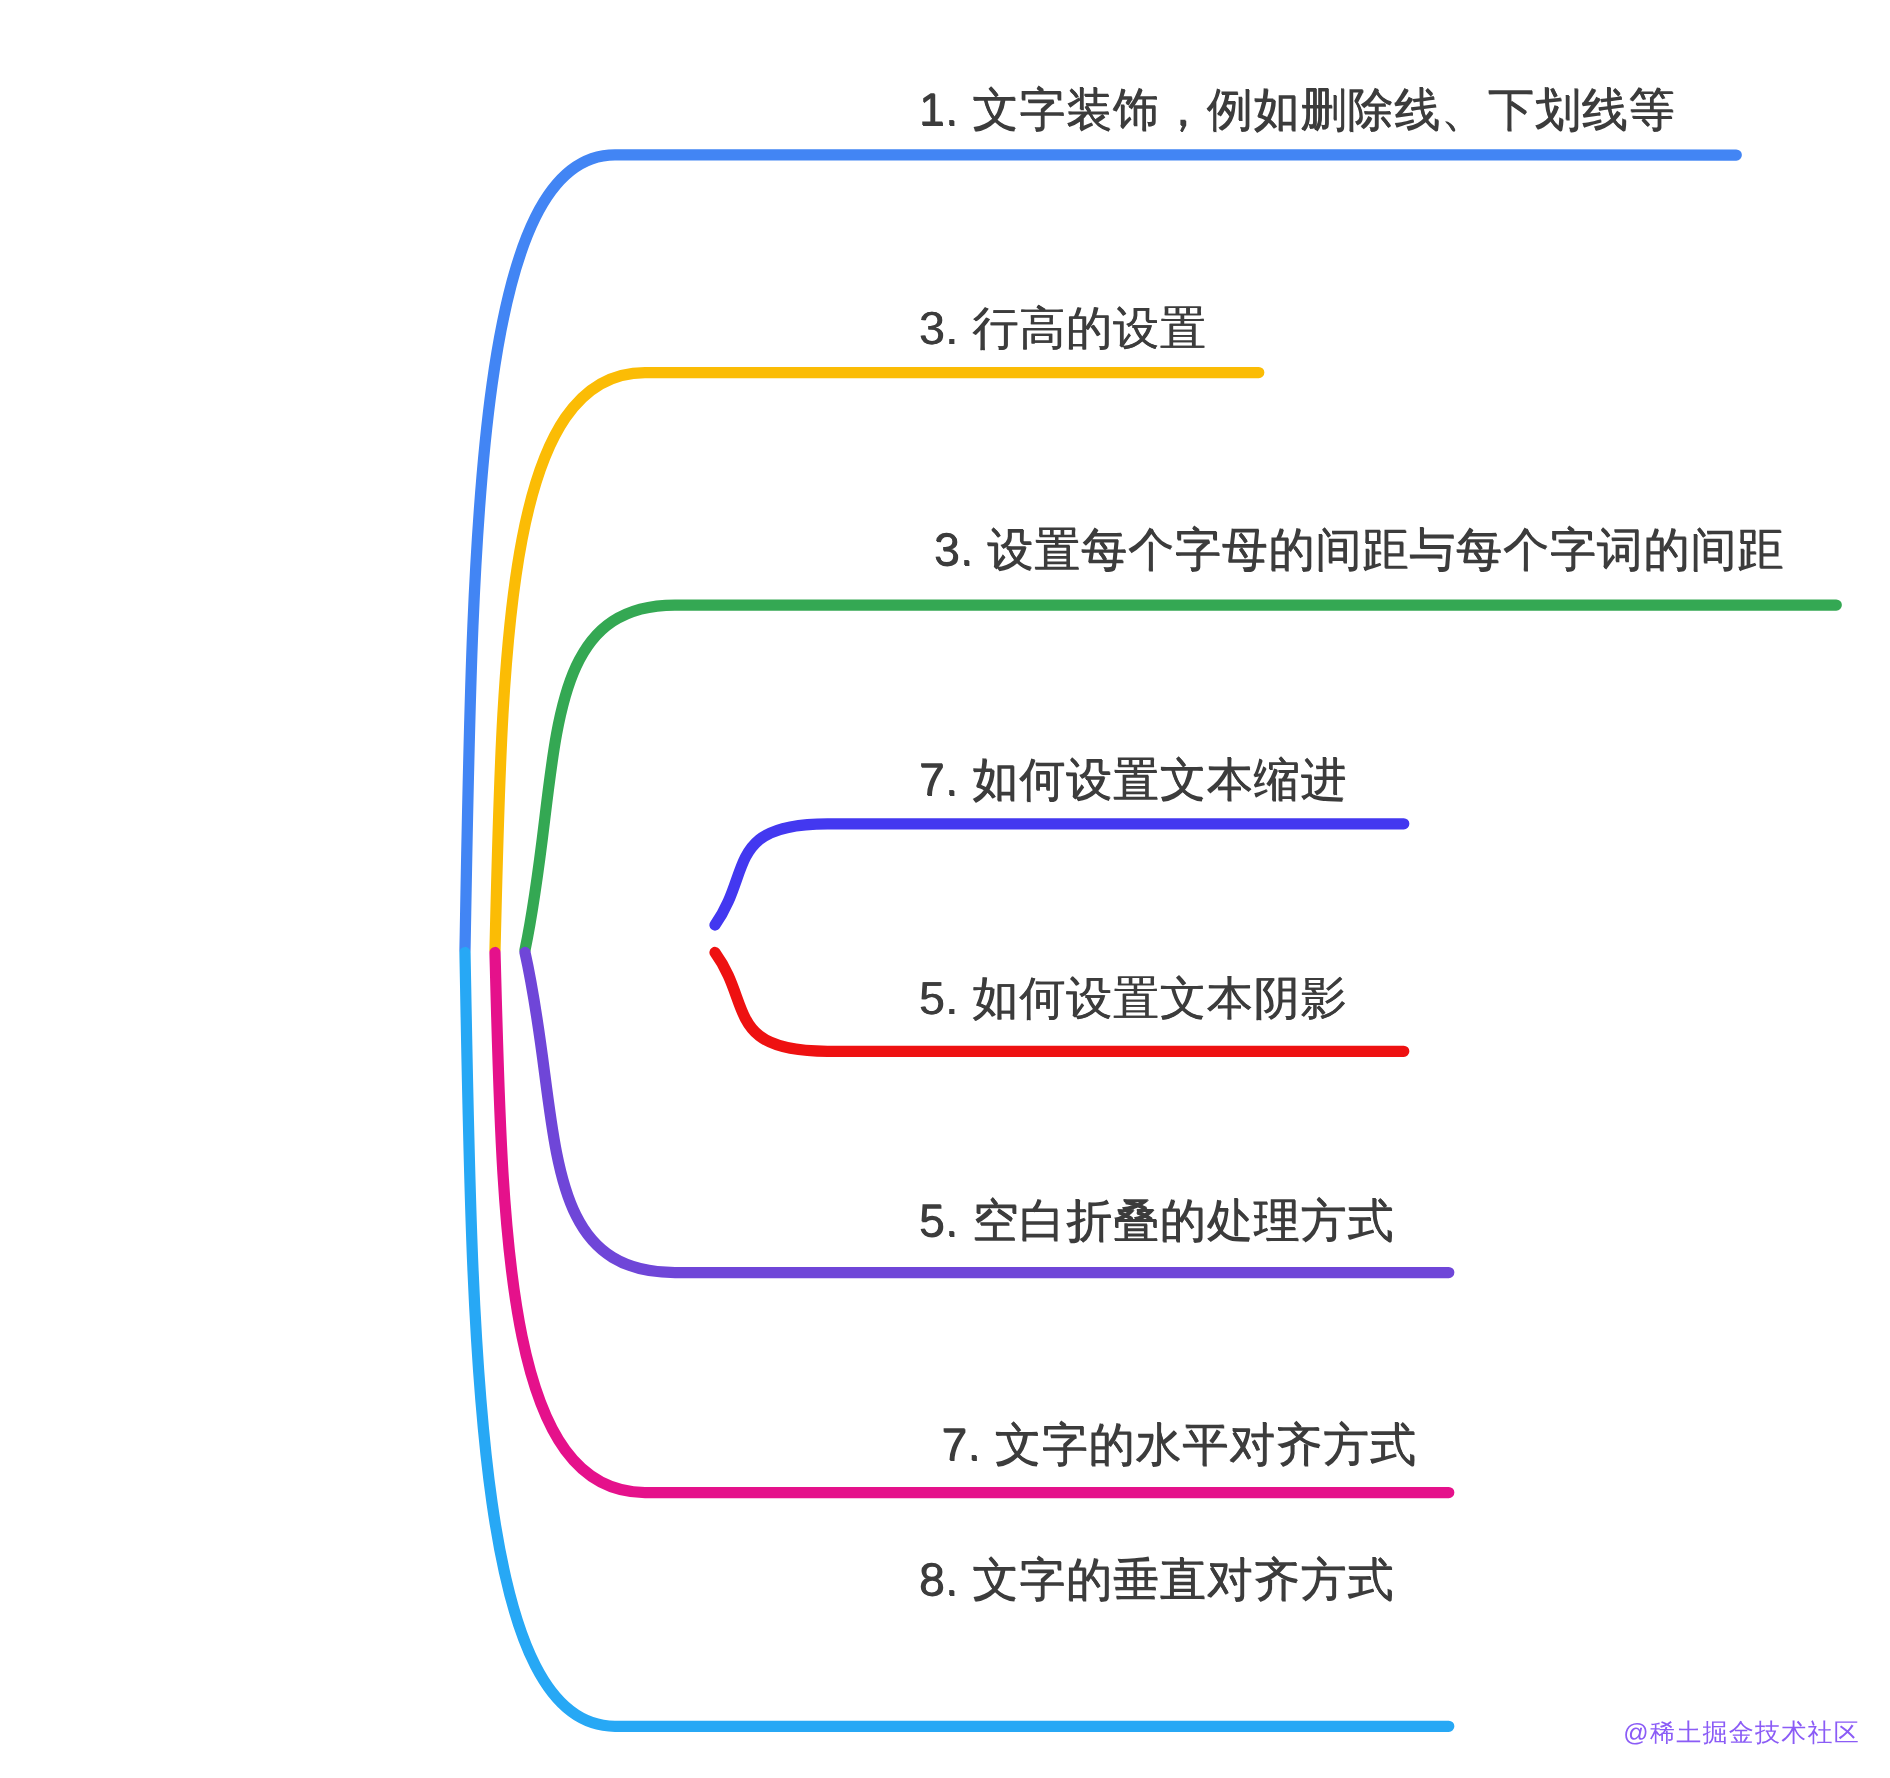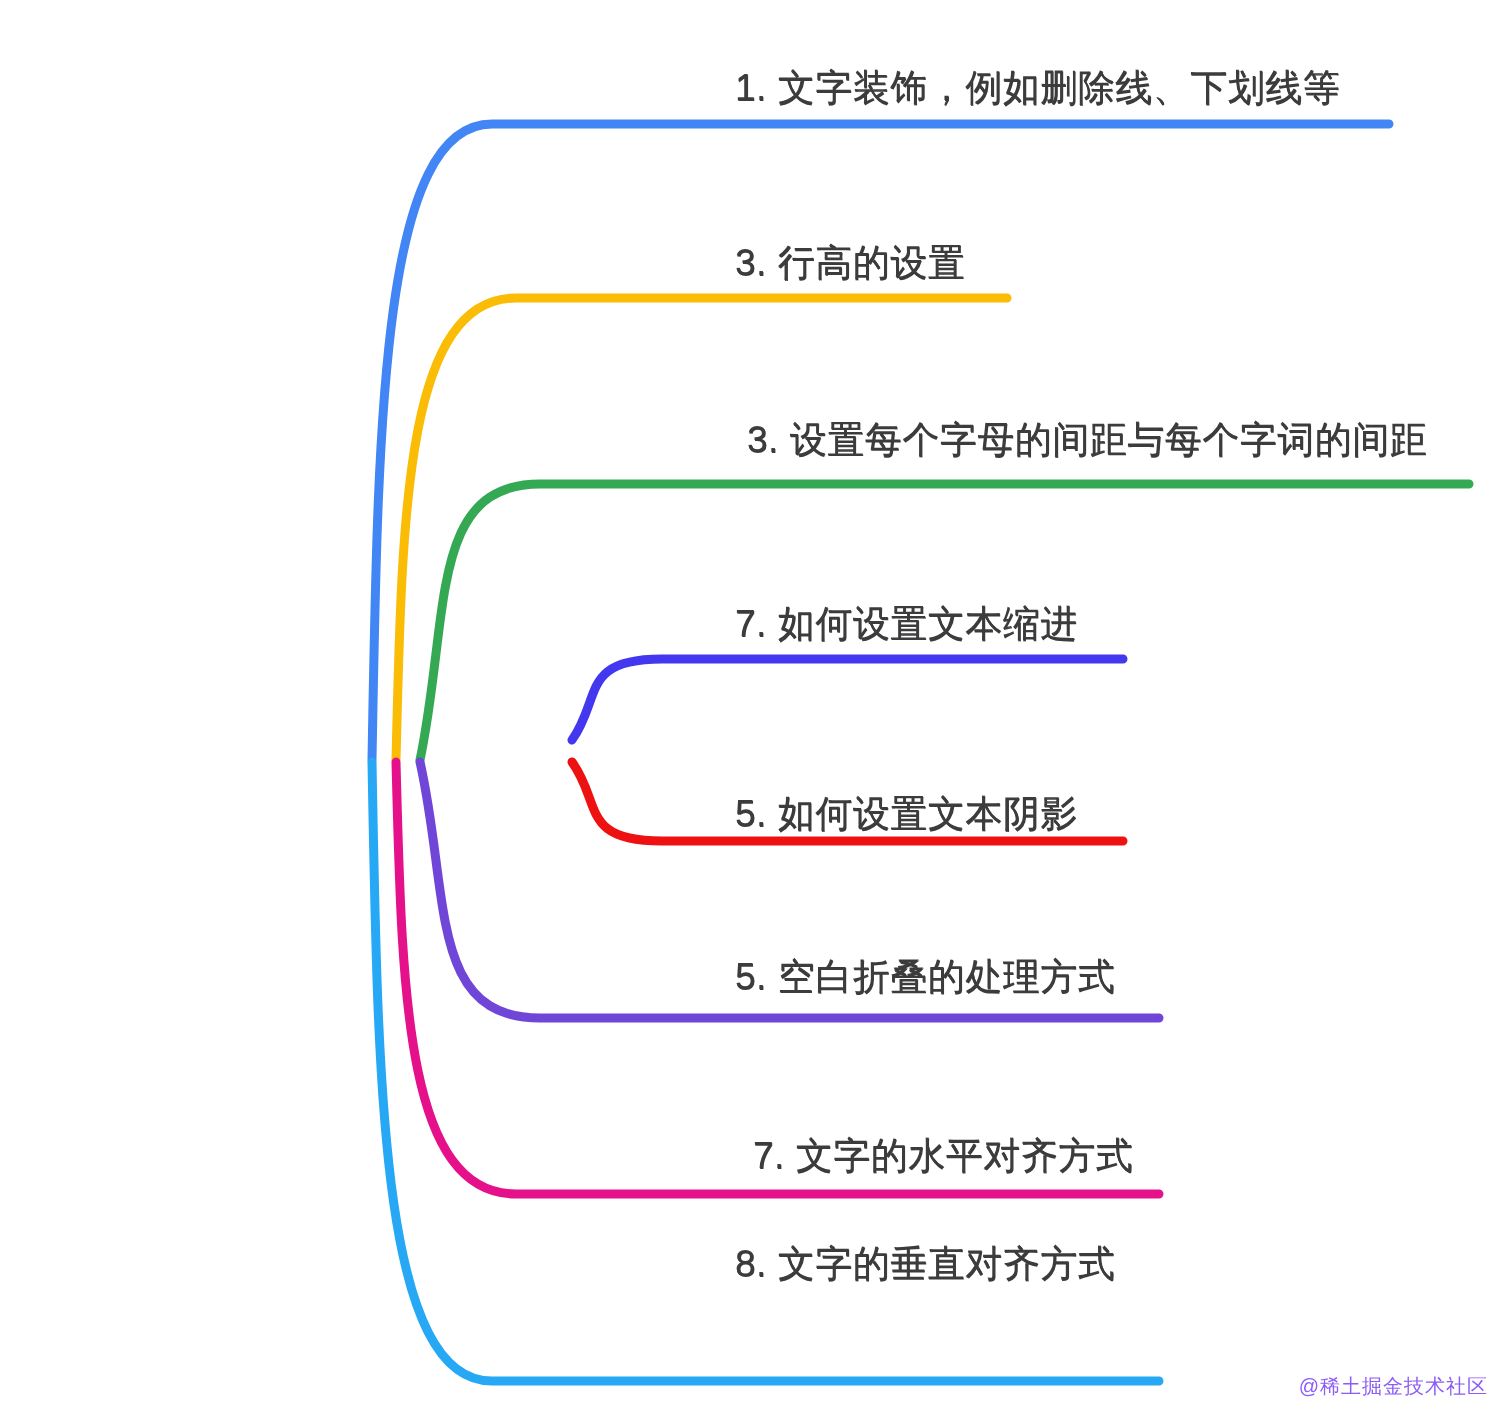--- a/index.html
+++ b/index.html
@@ -84,21 +84,21 @@
         <path d="M 396 762 C 402 986.64, 404 1194, 516 1194 L 1159 1194" stroke="#e5118b" stroke-width="9" fill="none" stroke-linecap="round"></path>
         <path d="M 372 762 C 378 1083.88, 380 1381, 492 1381 L 1159 1381" stroke="#27a8f5" stroke-width="9" fill="none" stroke-linecap="round"></path>
       </g>
   </svg>
 
   <div id="labels-layer">
       <div class="branch-label" style="left: 735px; top: 68px;">1. 文字装饰，例如删除线、下划线等</div>
       <div class="branch-label" style="left: 735px; top: 243px;">3. 行高的设置</div>
       <div class="branch-label" style="left: 747px; top: 420px;">3. 设置每个字母的间距与每个字词的间距</div>
       <div class="branch-label" style="left: 735px; top: 604px;">7. 如何设置文本缩进</div>
-      <div class="branch-label" style="left: 735px; top: 779px; margin-top: 15px;">5. 如何设置文本阴影</div>
+      <div class="branch-label" style="left: 735px; top: 779px;">5. 如何设置文本阴影</div>
       <div class="branch-label" style="left: 735px; top: 957px;">5. 空白折叠的处理方式</div>
       <div class="branch-label" style="left: 735px; top: 1136px; margin-left: 18px;">7. 文字的水平对齐方式</div>
       <div class="branch-label" style="left: 735px; top: 1244px;">8. 文字的垂直对齐方式</div>
     </div>
 
 
   <div id="watermark">@稀土掘金技术社区</div>
 
 </div>
 

